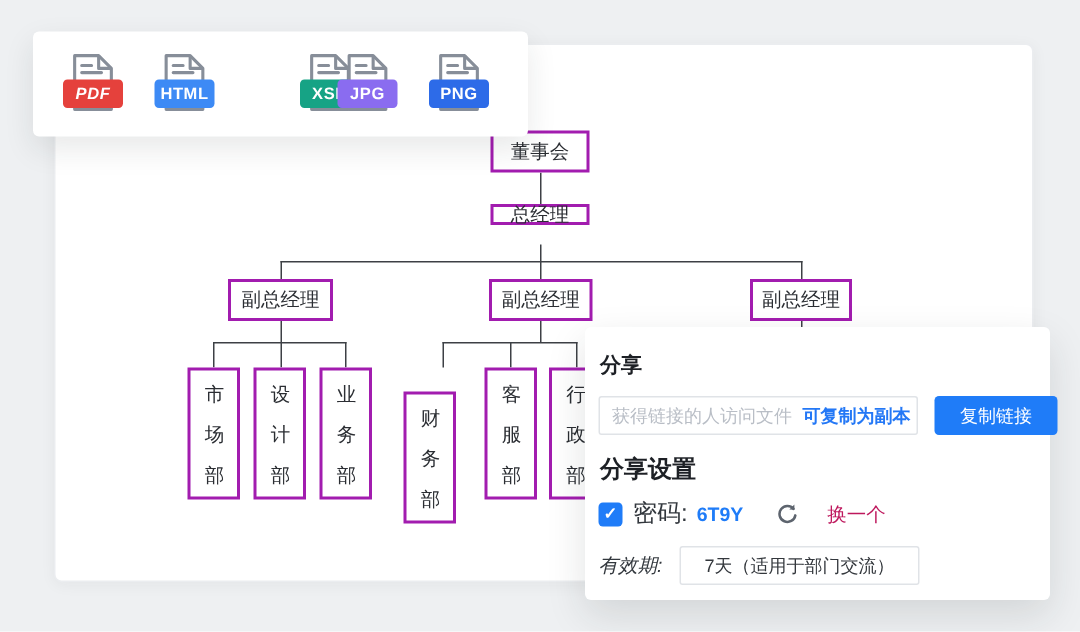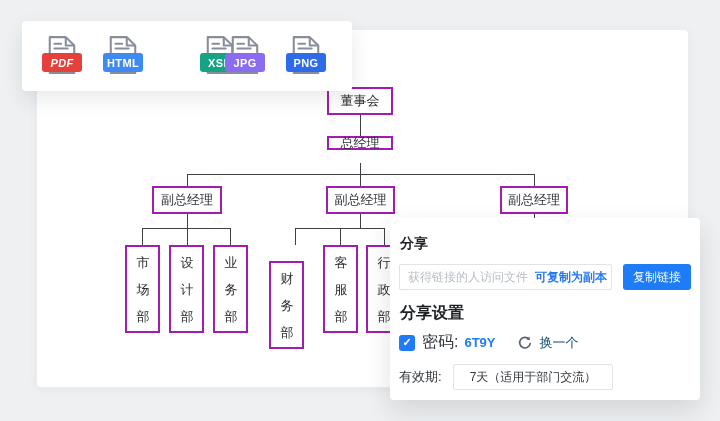--- a/index.html
+++ b/index.html
@@ -52,36 +52,36 @@
             background:#fff; border-radius:4px; z-index:30;
             box-shadow:0 10px 26px rgba(30,35,40,.13); }
   .dlg-title { position:absolute; left:10px; top:17px; font-size:14px;
                font-weight:700; color:#1d2025; }
   .link-input { position:absolute; left:9px; top:46px; width:213px; height:26px;
                 border:1px solid #e0e3e7; border-radius:2px; background:#fff;
                 display:flex; align-items:center; padding:0 8px; cursor:text; }
   .link-ph   { font-size:12px; color:#b9bec6; white-space:nowrap; }
   .copy-as   { font-size:12px; color:#2478f6; font-weight:700; margin-left:7px;
                white-space:nowrap; cursor:pointer; }
-  .copy-btn  { position:absolute; left:233px; top:46px; width:68px; height:26px;
+  .copy-btn  { position:absolute; left:233px; top:46px; width:82px; height:26px;
                background:#1f7cf8; color:#fff; border:none; border-radius:3px;
                font-size:12px; font-family:inherit; cursor:pointer;
                display:flex; align-items:center; justify-content:center; }
   .settings-title { position:absolute; left:10px; top:85px; font-size:16px;
                     font-weight:700; color:#1d2025; }
   .pwd-row { position:absolute; left:9px; top:114px; display:flex; align-items:center; }
   .checkbox { width:16px; height:16px; background:#1f7cf8; border-radius:3px;
               display:flex; align-items:center; justify-content:center; cursor:pointer; }
   .checkbox::after { content:"✓"; color:#fff; font-size:11px; font-weight:700; }
   .pwd-label { margin-left:7px; font-size:16px; color:#32373d; }
   .pwd-value { margin-left:6px; font-size:13px; color:#1f7cf8; font-weight:600; }
   .refresh   { margin-left:21px; width:16px; height:16px; cursor:pointer; display:flex; }
-  .refresh-label { margin-left:7px; font-size:13px; color:#0c4a6e; cursor:pointer; }
+  .refresh-label { margin-left:19px; font-size:13px; color:#be185d; cursor:pointer; }
   .validity-row { position:absolute; left:9px; top:146px; display:flex; align-items:center; }
-  .validity-label { font-size:13px; color:#32373d; width:47px; }
+  .validity-label { font-size:13px; color:#32373d; width:47px;font-style:italic; }
   .validity-field { margin-left:7px; width:160px; height:26px; border:1px solid #e0e3e7;
                     border-radius:2px; display:flex; align-items:center;
                     justify-content:center; font-size:12px; color:#33373c; cursor:pointer;
                     white-space:nowrap; }
 </style>
 </head>
 <body>
 
 <div class="page">
 

